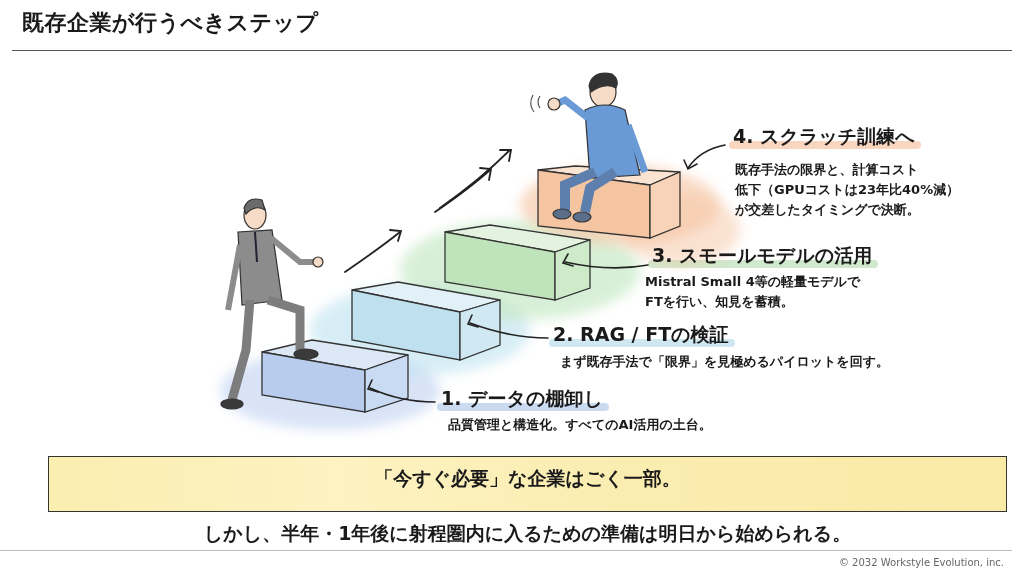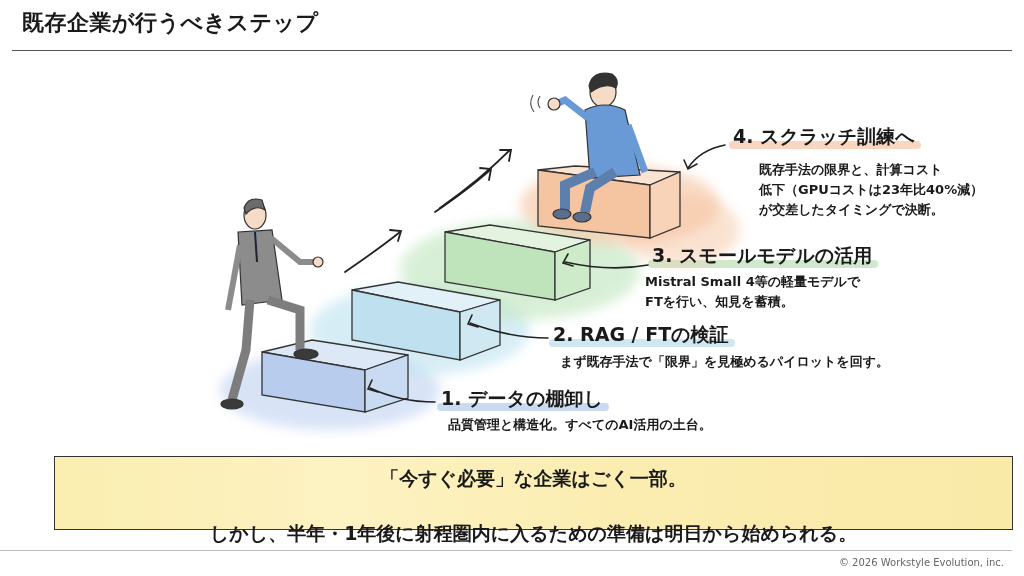--- a/index.html
+++ b/index.html
@@ -4,21 +4,21 @@
 <style>
   html, body { margin:0; padding:0; }
   body { width:1024px; height:576px; background:#ffffff; position:relative; overflow:hidden;
          font-family:"DejaVu Sans","Liberation Sans",sans-serif; color:#1a1a1a; }
   .title { position:absolute; left:22px; top:8px; font-size:22px; font-weight:bold; letter-spacing:0.5px; }
   .title-rule { position:absolute; left:12px; right:12px; top:50px; height:1px; background:#555; }
   .illus { position:absolute; left:0; top:0; width:1024px; height:576px; }
   .step-label { position:absolute; font-weight:bold; font-size:19px; white-space:nowrap; }
   .step-label .hl { position:absolute; left:-4px; right:-6px; bottom:1px; height:8px; border-radius:5px; z-index:-1; opacity:0.55; }
   .step-desc { position:absolute; font-size:13px; font-weight:bold; line-height:20px; white-space:nowrap; }
-  .banner { position:absolute; left:54px; top:456px; width:959px; height:74px;
+  .banner { position:absolute; left:48px; top:456px; width:959px; height:56px;
             background:linear-gradient(90deg,#faeeb0 0%,#fdf2c2 30%,#fbedb0 60%,#faeaa8 100%);
             border:1.5px solid #333; box-sizing:border-box; text-align:center; }
   .banner .l1 { font-size:19px; font-weight:bold; margin-top:8px; line-height:26px; }
   .banner .l2 { font-size:19px; font-weight:bold; line-height:28px;margin-top:28px; }
   .footer-rule { position:absolute; left:0; right:12px; top:550px; height:1px; background:#bdbdbd; }
   .copyright { position:absolute; right:20px; top:557px; font-size:10px; color:#666; }
 </style>
 </head>
 <body>
 
@@ -111,21 +111,21 @@
     <ellipse cx="562" cy="214" rx="9" ry="5" fill="#5b6f8a"></ellipse>
     <ellipse cx="582" cy="217" rx="9" ry="5" fill="#5b6f8a"></ellipse>
     <path d="M540,108 Q536,102 540,96 M534,112 Q528,104 533,95" fill="none" stroke="#555"></path>
   </g>
 </svg>
 
 <div class="step-label" style="left:733px;top:124px;">
   <span class="hl" style="background:#f2b48c;"></span>
   <span>4. スクラッチ訓練へ</span>
 </div>
-<div class="step-desc" style="left:735px;top:160px;margin-left:24px;">
+<div class="step-desc" style="left:735px;top:160px;">
   <div>既存手法の限界と、計算コスト</div>
   <div>低下（GPUコストは23年比40%減）</div>
   <div>が交差したタイミングで決断。</div>
 </div>
 
 <div class="step-label" style="left:652px;top:243px;">
   <span class="hl" style="background:#a9d6a4;"></span>
   <span>3. スモールモデルの活用</span>
 </div>
 <div class="step-desc" style="left:645px;top:272px;">
@@ -148,13 +148,13 @@
 <div class="step-desc" style="left:448px;top:415px;">
   <div>品質管理と構造化。すべてのAI活用の土台。</div>
 </div>
 
 <div class="banner">
   <div class="l1">「今すぐ必要」な企業はごく一部。</div>
   <div class="l2">しかし、半年・1年後に射程圏内に入るための準備は明日から始められる。</div>
 </div>
 
 <div class="footer-rule"></div>
-<div class="copyright">© 2026 Workstyle Evolution, inc.</div>
+<div class="copyright">© 2032 Workstyle Evolution, inc.</div>
 
 </body></html>

